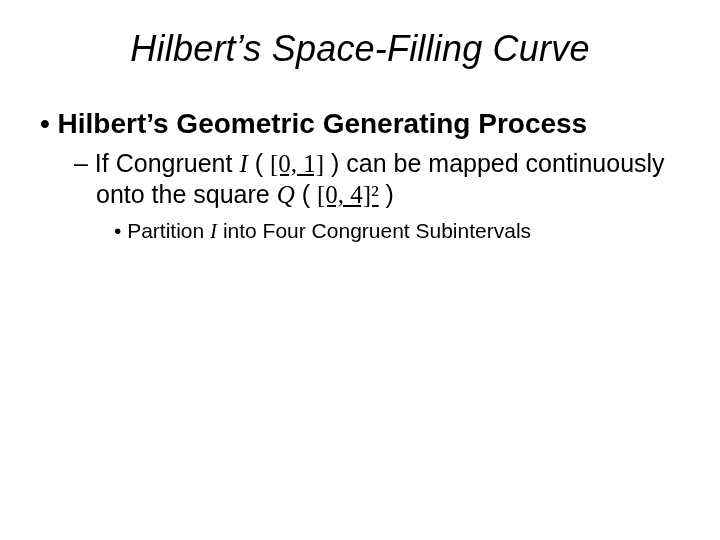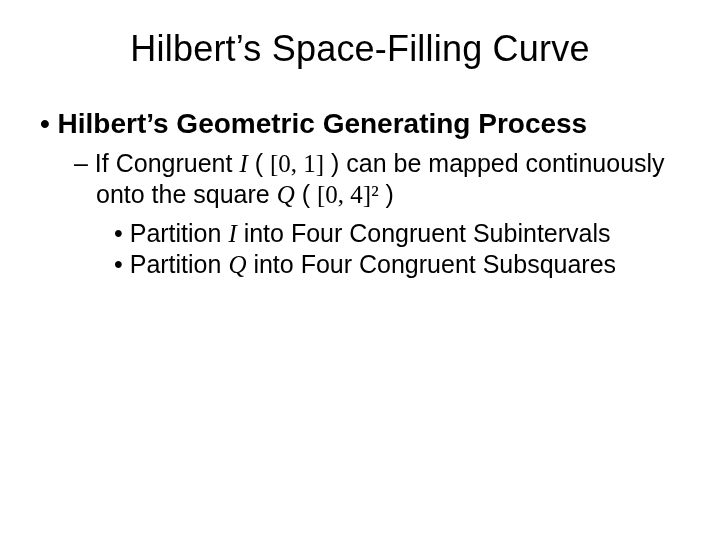--- a/index.html
+++ b/index.html
@@ -17,20 +17,21 @@
     height: 540px;
     box-sizing: border-box;
     padding: 20px 40px 20px 40px;
   }
   .title {
     font-size: 36px;
     font-weight: 400;
     text-align: center;
     margin: 8px 0 38px 0;
     letter-spacing: 0.2px;
+    font-style: italic;
   }
   .level1 {
     font-size: 28px;
     margin: 0 0 8px 0;
     padding-left: 22px;
     text-indent: -22px;
     font-weight: bold;
   }
   .level1::before {
     content: "• ";
@@ -39,30 +40,30 @@
     font-size: 25px;
     margin: 2px 0 2px 34px;
     padding-left: 22px;
     text-indent: -22px;
     line-height: 1.25;
   }
   .level2::before {
     content: "– ";
   }
   .level3 {
-    font-size: 25px;
+    font-size: 21px;
     margin: 2px 0 2px 74px;
     padding-left: 18px;
     text-indent: -18px;
   }
   .level3::before {
     content: "• ";
   }
   .serif-i { font-family: "Times New Roman", Times, serif; font-style: italic; }
-  .math { font-family: "Times New Roman", Times, serif; }
+  .math { font-family: "Times New Roman", Times, serif; text-decoration: underline; }
   .spacer-sm { height: 4px; }
 </style>
 </head>
 <body>
 
 <div class="slide">
 
   <div class="title">Hilbert’s Space-Filling Curve</div>
 
   <div class="level1">Hilbert’s Geometric Generating Process</div>
@@ -70,21 +71,18 @@
   <div class="level2">
     <span>If Congruent </span><span class="serif-i">I</span><span> ( </span><span class="math">[0, 1]</span><span> ) can be mapped continuously onto the square </span><span class="serif-i">Q</span><span> ( </span><span class="math">[0, 4]²</span><span> )</span>
   </div>
 
   <div class="spacer-sm"></div>
 
   <div class="level3">
     <span>Partition </span><span class="serif-i">I</span><span> into Four Congruent Subintervals</span>
   </div>
 
-  <div class="level3">
-    <span>Partition </span><span class="serif-i">Q</span><span> into Four Congruent Subsquares</span>
-  </div>
 
   <div class="spacer-sm"></div>
 
 
 
 </div>
 
 </body></html>

